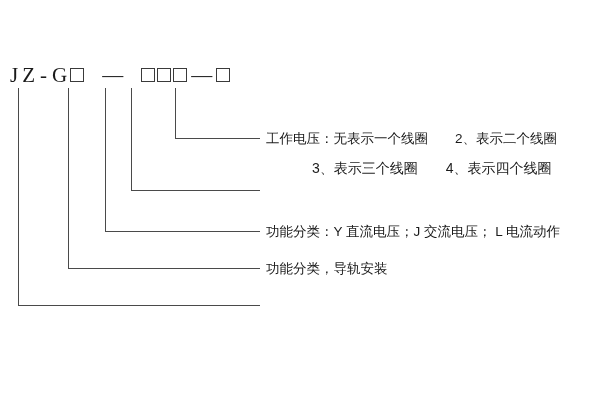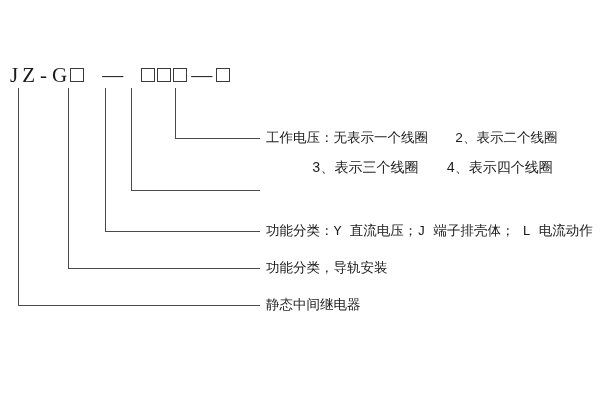--- a/index.html
+++ b/index.html
@@ -64,21 +64,21 @@
   }
   .hline {
     position: absolute;
     height: 1px;
     background: #4a4a4a;
   }
 
   
   .label {
     position: absolute;
-    font-family: Liberation Mono, monospace;
+    font-family: Liberation Sans, sans-serif;
     font-size: 13.5px;
     color: #1a1a1a;
     white-space: nowrap;
     line-height: 1.5;
   }
   .label.sub {
     font-size: 14px;
   }
 </style>
 </head>
@@ -114,19 +114,18 @@
   <div class="vline" style="left:68px; top:88px; height:180px;"></div>
   <div class="hline" style="left:68px; top:268px; width:192px;"></div>
 
   <div class="vline" style="left:18px; top:88px; height:217px;"></div>
   <div class="hline" style="left:18px; top:305px; width:242px;"></div>
 
   <div class="label" style="left:266px; top:129px;">工作电压：无表示一个线圈　　2、表示二个线圈</div>
   <div class="label sub" style="left:312px; top:158px;">3、表示三个线圈　　4、表示四个线圈</div>
 
 
-  <div class="label" style="left:266px; top:222px;">功能分类：Y 直流电压；J 端子排壳体； L 电流动作</div>
+  <div class="label" style="left:266px; top:222px;">功能分类：Y 直流电压；J 交流电压； L 电流动作</div>
 
   <div class="label" style="left:266px; top:259px;">功能分类，导轨安装</div>
 
-  <div class="label" style="left:266px; top:296px;">静态中间继电器</div>
 
 </div>
 
 </body></html>

